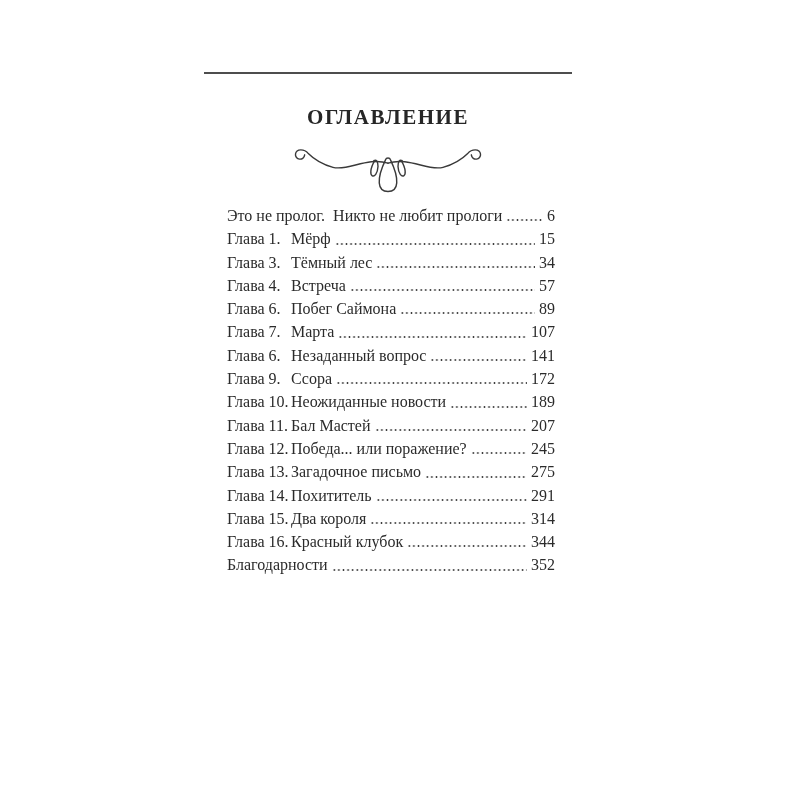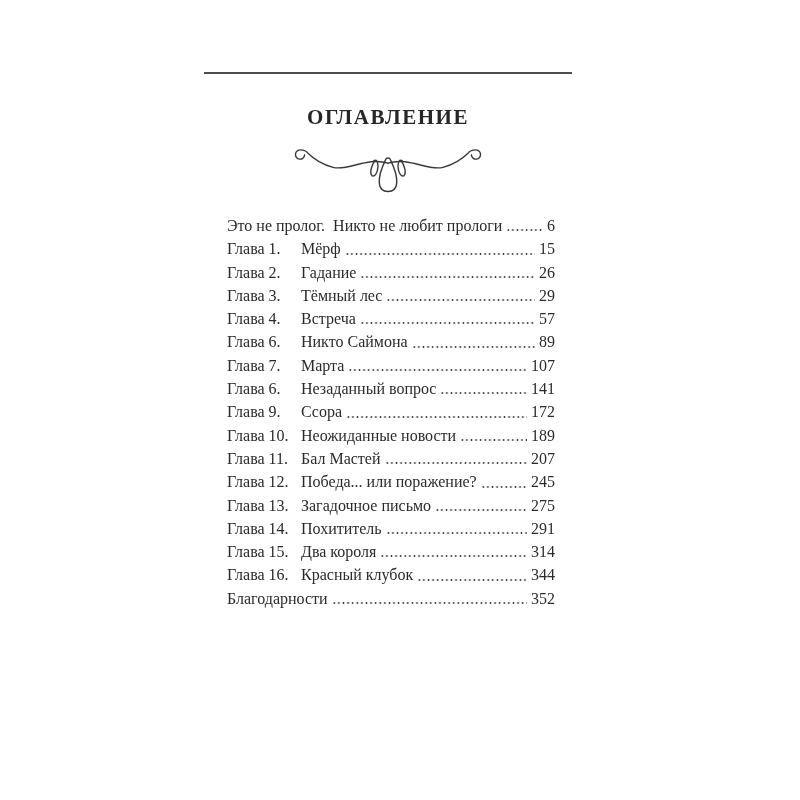--- a/index.html
+++ b/index.html
@@ -34,35 +34,35 @@
     font-size: 21px;
     font-weight: bold;
     letter-spacing: 1.5px;
     color: #262626;
   }
   .ornament {
     display: block;
     margin: 8px auto 0 auto;
   }
   .toc {
-    margin-top: 14px;
+    margin-top: 4px;
     padding: 0 17px 0 23px;
   }
   .toc-row {
     display: flex;
     align-items: baseline;
     height: 23.3px;
     font-size: 16px;
     line-height: 23.3px;
     white-space: nowrap;
   }
   .toc-label {
     flex: 0 0 auto;
     min-width: 62px;
-    padding-right: 12px;
+    padding-right: 2px;
   }
   .toc-title {
     flex: 0 0 auto;
     padding-right: 3px;
   }
   .toc-dots {
     flex: 1 1 auto;
     align-self: stretch;
     margin: 0 1px;
     background-image: radial-gradient(circle, #3c3c3c 0.9px, rgba(0,0,0,0) 1.1px);
@@ -107,40 +107,34 @@
           <span class="toc-dots"></span>
           <span class="toc-page">6</span>
         </div>
         <div class="toc-row">
           <span class="toc-label">Глава 1.</span>
           <span class="toc-title">Мёрф</span>
           <span class="toc-dots"></span>
           <span class="toc-page">15</span>
         </div>
         <div class="toc-row">
-          <span class="toc-label">Глава 2.</span>
-          <span class="toc-title">Гадание</span>
-          <span class="toc-dots"></span>
-          <span class="toc-page">26</span>
-        </div>
-        <div class="toc-row">
           <span class="toc-label">Глава 3.</span>
           <span class="toc-title">Тёмный лес</span>
           <span class="toc-dots"></span>
-          <span class="toc-page">29</span>
+          <span class="toc-page">34</span>
         </div>
         <div class="toc-row">
           <span class="toc-label">Глава 4.</span>
           <span class="toc-title">Встреча</span>
           <span class="toc-dots"></span>
           <span class="toc-page">57</span>
         </div>
         <div class="toc-row">
           <span class="toc-label">Глава 6.</span>
-          <span class="toc-title">Никто Саймона</span>
+          <span class="toc-title">Побег Саймона</span>
           <span class="toc-dots"></span>
           <span class="toc-page">89</span>
         </div>
         <div class="toc-row">
           <span class="toc-label">Глава 7.</span>
           <span class="toc-title">Марта</span>
           <span class="toc-dots"></span>
           <span class="toc-page">107</span>
         </div>
         <div class="toc-row">

